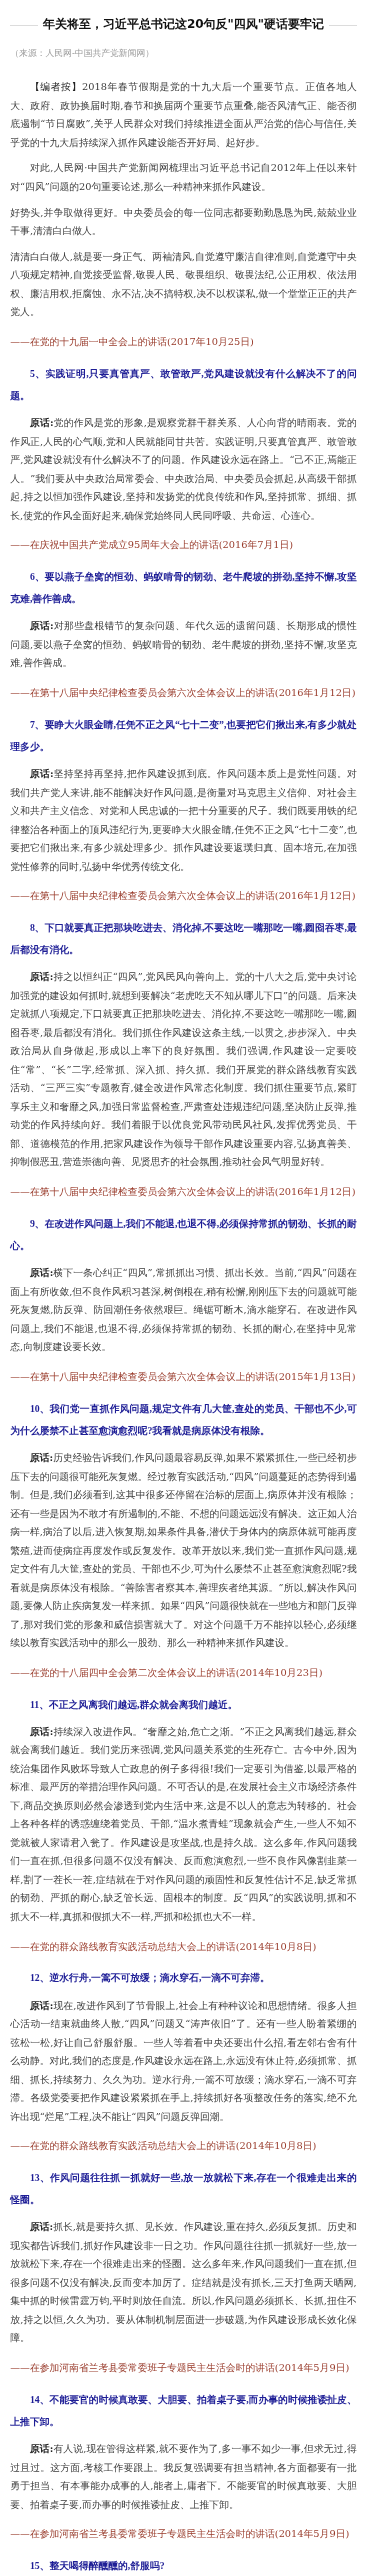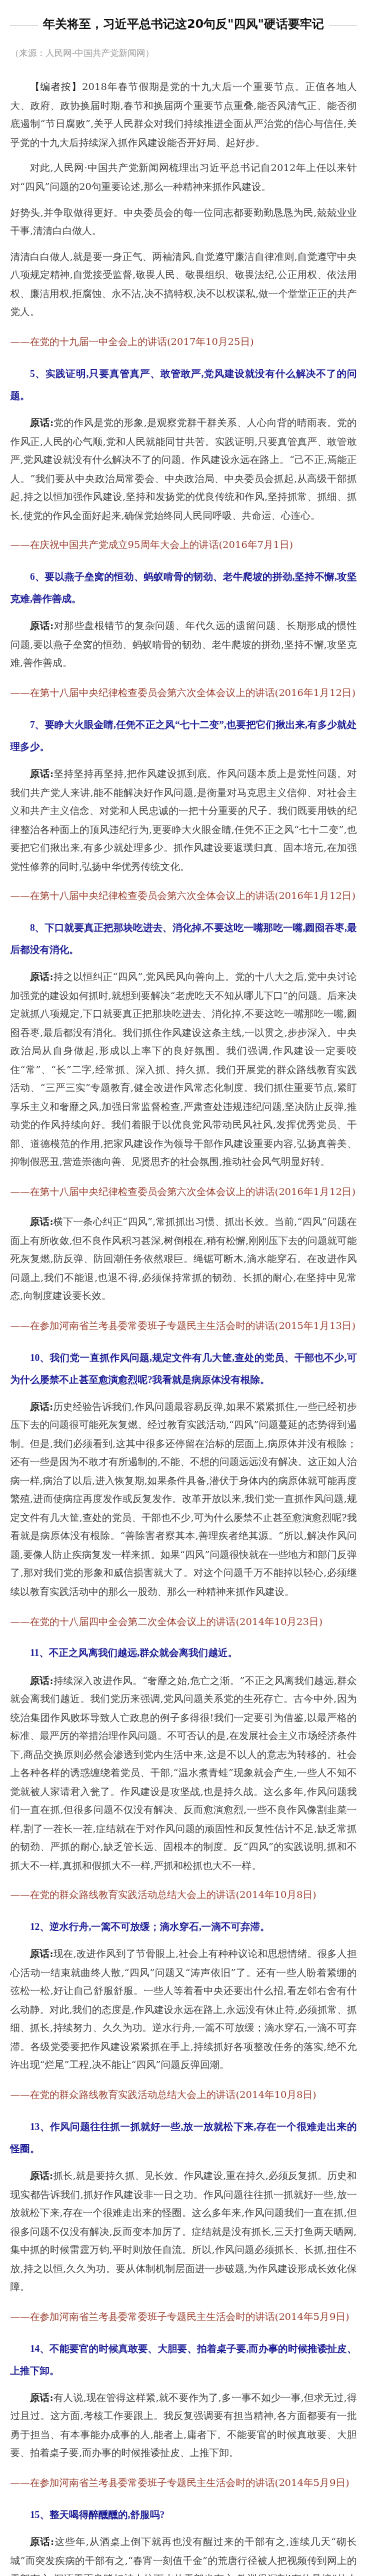--- a/index.html
+++ b/index.html
@@ -62,22 +62,23 @@
   <p class="attr">——在第十八届中央纪律检查委员会第六次全体会议上的讲话(2016年1月12日)</p>
 
   <h2 class="qhead">7、要睁大火眼金睛,任凭不正之风“七十二变”,也要把它们揪出来,有多少就处理多少。</h2>
   <p class="body"><span class="ql">原话:</span><span>坚持坚持再坚持,把作风建设抓到底。作风问题本质上是党性问题。对我们共产党人来讲,能不能解决好作风问题,是衡量对马克思主义信仰、对社会主义和共产主义信念、对党和人民忠诚的一把十分重要的尺子。我们既要用铁的纪律整治各种面上的顶风违纪行为,更要睁大火眼金睛,任凭不正之风“七十二变”,也要把它们揪出来,有多少就处理多少。抓作风建设要返璞归真、固本培元,在加强党性修养的同时,弘扬中华优秀传统文化。</span></p>
   <p class="attr">——在第十八届中央纪律检查委员会第六次全体会议上的讲话(2016年1月12日)</p>
 
   <h2 class="qhead">8、下口就要真正把那块吃进去、消化掉,不要这吃一嘴那吃一嘴,囫囵吞枣,最后都没有消化。</h2>
   <p class="body"><span class="ql">原话:</span><span>持之以恒纠正“四风”,党风民风向善向上。党的十八大之后,党中央讨论加强党的建设如何抓时,就想到要解决“老虎吃天不知从哪儿下口”的问题。后来决定就抓八项规定,下口就要真正把那块吃进去、消化掉,不要这吃一嘴那吃一嘴,囫囵吞枣,最后都没有消化。我们抓住作风建设这条主线,一以贯之,步步深入。中央政治局从自身做起,形成以上率下的良好氛围。我们强调,作风建设一定要咬住“常”、“长”二字,经常抓、深入抓、持久抓。我们开展党的群众路线教育实践活动、“三严三实”专题教育,健全改进作风常态化制度。我们抓住重要节点,紧盯享乐主义和奢靡之风,加强日常监督检查,严肃查处违规违纪问题,坚决防止反弹,推动党的作风持续向好。我们着眼于以优良党风带动民风社风,发挥优秀党员、干部、道德模范的作用,把家风建设作为领导干部作风建设重要内容,弘扬真善美、抑制假恶丑,营造崇德向善、见贤思齐的社会氛围,推动社会风气明显好转。</span></p>
   <p class="attr">——在第十八届中央纪律检查委员会第六次全体会议上的讲话(2016年1月12日)</p>
 
+  <h2 class="qhead">9、在改进作风问题上,我们不能退,也退不得,必须保持常抓的韧劲、长抓的耐心。</h2>
   <p class="body"><span class="ql">原话:</span><span>横下一条心纠正“四风”,常抓抓出习惯、抓出长效。当前,“四风”问题在面上有所收敛,但不良作风积习甚深,树倒根在,稍有松懈,刚刚压下去的问题就可能死灰复燃,防反弹、防回潮任务依然艰巨。绳锯可断木,滴水能穿石。在改进作风问题上,我们不能退,也退不得,必须保持常抓的韧劲、长抓的耐心,在坚持中见常态,向制度建设要长效。</span></p>
-  <p class="attr">——在参加河南省兰考县委常委班子专题民主生活会时的讲话(2015年1月13日)</p>
+  <p class="attr">——在第十八届中央纪律检查委员会第六次全体会议上的讲话(2015年1月13日)</p>
 
   <h2 class="qhead">10、我们党一直抓作风问题,规定文件有几大筐,查处的党员、干部也不少,可为什么屡禁不止甚至愈演愈烈呢?我看就是病原体没有根除。</h2>
   <p class="body"><span class="ql">原话:</span><span>历史经验告诉我们,作风问题最容易反弹,如果不紧紧抓住,一些已经初步压下去的问题很可能死灰复燃。经过教育实践活动,“四风”问题蔓延的态势得到遏制。但是,我们必须看到,这其中很多还停留在治标的层面上,病原体并没有根除；还有一些是因为不敢才有所遏制的,不能、不想的问题远远没有解决。这正如人治病一样,病治了以后,进入恢复期,如果条件具备,潜伏于身体内的病原体就可能再度繁殖,进而使病症再度发作或反复发作。改革开放以来,我们党一直抓作风问题,规定文件有几大筐,查处的党员、干部也不少,可为什么屡禁不止甚至愈演愈烈呢?我看就是病原体没有根除。“善除害者察其本,善理疾者绝其源。”所以,解决作风问题,要像人防止疾病复发一样来抓。如果“四风”问题很快就在一些地方和部门反弹了,那对我们党的形象和威信损害就大了。对这个问题千万不能掉以轻心,必须继续以教育实践活动中的那么一股劲、那么一种精神来抓作风建设。</span></p>
   <p class="attr">——在党的十八届四中全会第二次全体会议上的讲话(2014年10月23日)</p>
 
   <h2 class="qhead">11、不正之风离我们越远,群众就会离我们越近。</h2>
   <p class="body"><span class="ql">原话:</span><span>持续深入改进作风。“奢靡之始,危亡之渐。”不正之风离我们越远,群众就会离我们越近。我们党历来强调,党风问题关系党的生死存亡。古今中外,因为统治集团作风败坏导致人亡政息的例子多得很!我们一定要引为借鉴,以最严格的标准、最严厉的举措治理作风问题。不可否认的是,在发展社会主义市场经济条件下,商品交换原则必然会渗透到党内生活中来,这是不以人的意志为转移的。社会上各种各样的诱惑缠绕着党员、干部,“温水煮青蛙”现象就会产生,一些人不知不觉就被人家请君入瓮了。作风建设是攻坚战,也是持久战。这么多年,作风问题我们一直在抓,但很多问题不仅没有解决、反而愈演愈烈,一些不良作风像割韭菜一样,割了一茬长一茬,症结就在于对作风问题的顽固性和反复性估计不足,缺乏常抓的韧劲、严抓的耐心,缺乏管长远、固根本的制度。反“四风”的实践说明,抓和不抓大不一样,真抓和假抓大不一样,严抓和松抓也大不一样。</span></p>
   <p class="attr">——在党的群众路线教育实践活动总结大会上的讲话(2014年10月8日)</p>
 
   <h2 class="qhead">12、逆水行舟,一篙不可放缓；滴水穿石,一滴不可弃滞。</h2>

